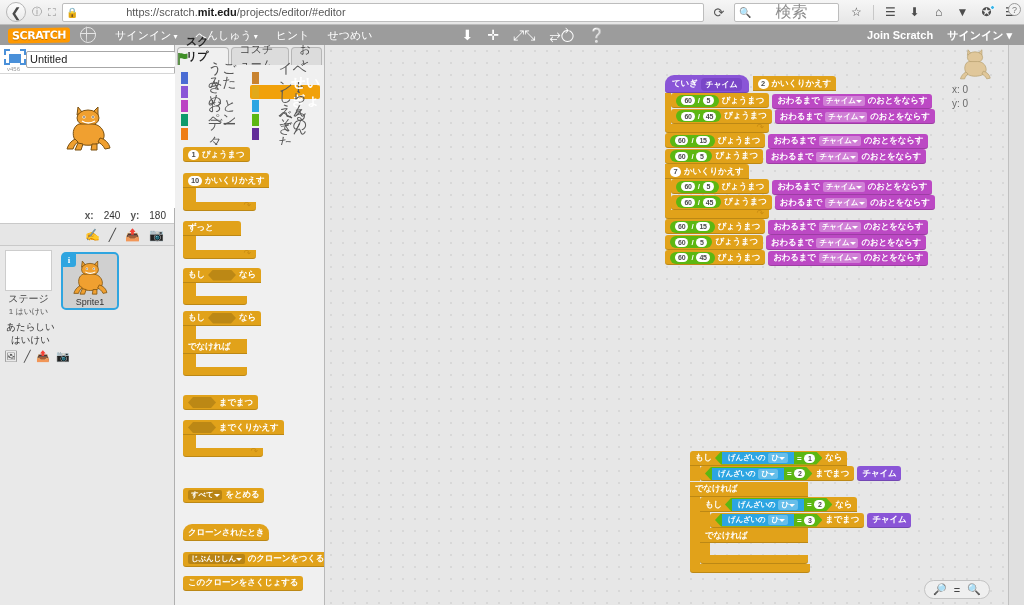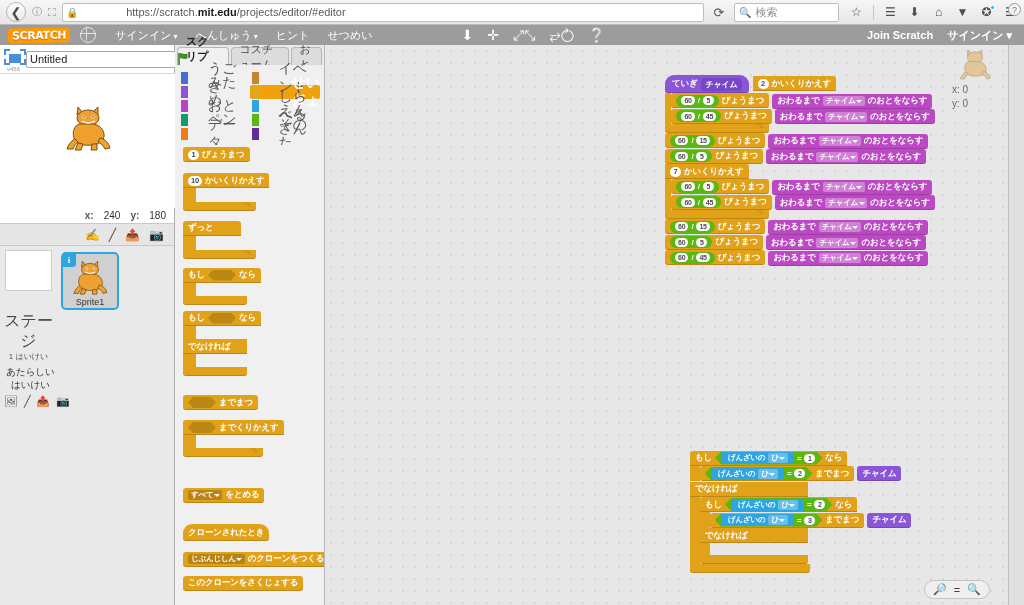--- a/index.html
+++ b/index.html
@@ -35,21 +35,21 @@
   .lock-ic{ color:#2aa03a; font-size:10px; flex:none;}
   .url-text{ font-size:11px; color:#585858; white-space:nowrap; overflow:hidden;margin-left:43px;}
   .url-text b{ color:#1a1a1a; font-weight:bold;}
   .reload{ width:18px;height:18px;display:flex;align-items:center;justify-content:center;
            color:#555; font-size:13px; flex:none;}
   .searchbox{
     width:105px;height:19px;background:#fff;border:1px solid #bdbdbd;border-radius:2px;
     display:flex;align-items:center;gap:4px;padding:0 4px; flex:none;
   }
   .searchbox .s-ic{color:#868686;font-size:10px;}
-  .searchbox .s-tx{color:#8e8e8e;font-size:11px;}
+  .searchbox .s-tx{color:#8e8e8e;font-size:16px;margin-left:20px;}
   .br-icons{ display:flex; align-items:center; gap:9px; padding-left:4px; flex:none;}
   .br-icons .bi{ width:15px;height:15px;display:flex;align-items:center;justify-content:center;
                  color:#4d4d4d; font-size:12px; position:relative;}
   .sep{ width:1px;height:15px;background:#c8c8c8;}
   .badge-dot{
     position:absolute;top:0px;right:-1px;width:5px;height:5px;border-radius:50%;
     background:#3ab5e8;border:1px solid #fff;
   }
 
   
@@ -112,21 +112,21 @@
   }
   .xy-row .v{ font-weight:normal;color:#333;}
   .sprite-toolbar{
     height:22px; background:#e6e6e6; border-bottom:1px solid #c9c9c9;
     display:flex; align-items:center; justify-content:flex-end; gap:9px; padding-right:10px;
   }
   .sprite-toolbar .ic{ font-size:12px;color:#4a4a4a;display:flex;align-items:center;}
   .sprite-area{ flex:1; background:#e9e9e9; display:flex; padding:0; }
   .stage-thumb-col{ width:57px; background:#e9e9e9; padding-top:4px; text-align:center;}
   .stage-thumb{ width:47px;height:41px;background:#fff;border:1px solid #cdcdcd;margin:0 auto;}
-  .stage-thumb-lbl{ font-size:16px;color:#444;margin-top:20px; line-height:1.25;}
+  .stage-thumb-lbl{ font-size:10px;color:#444;margin-top:2px; line-height:1.25;}
   .stage-thumb-sub{ font-size:8px;color:#555;}
   .sprite-list{ flex:1; padding:6px 0 0 4px; }
   .sprite-card{
     width:58px;height:58px;background:#d0d0d0;border:2px solid #2fa5e0;border-radius:5px;
     position:relative; display:flex;flex-direction:column;align-items:center;justify-content:flex-start;
   }
   .sp-info{
     position:absolute;left:-1px;top:-1px;width:14px;height:14px;border-radius:3px 0 3px 0;
     background:#2fa5e0;color:#fff;font-size:9px;font-weight:bold;display:flex;
     align-items:center;justify-content:center; font-family:"Liberation Serif",serif;

